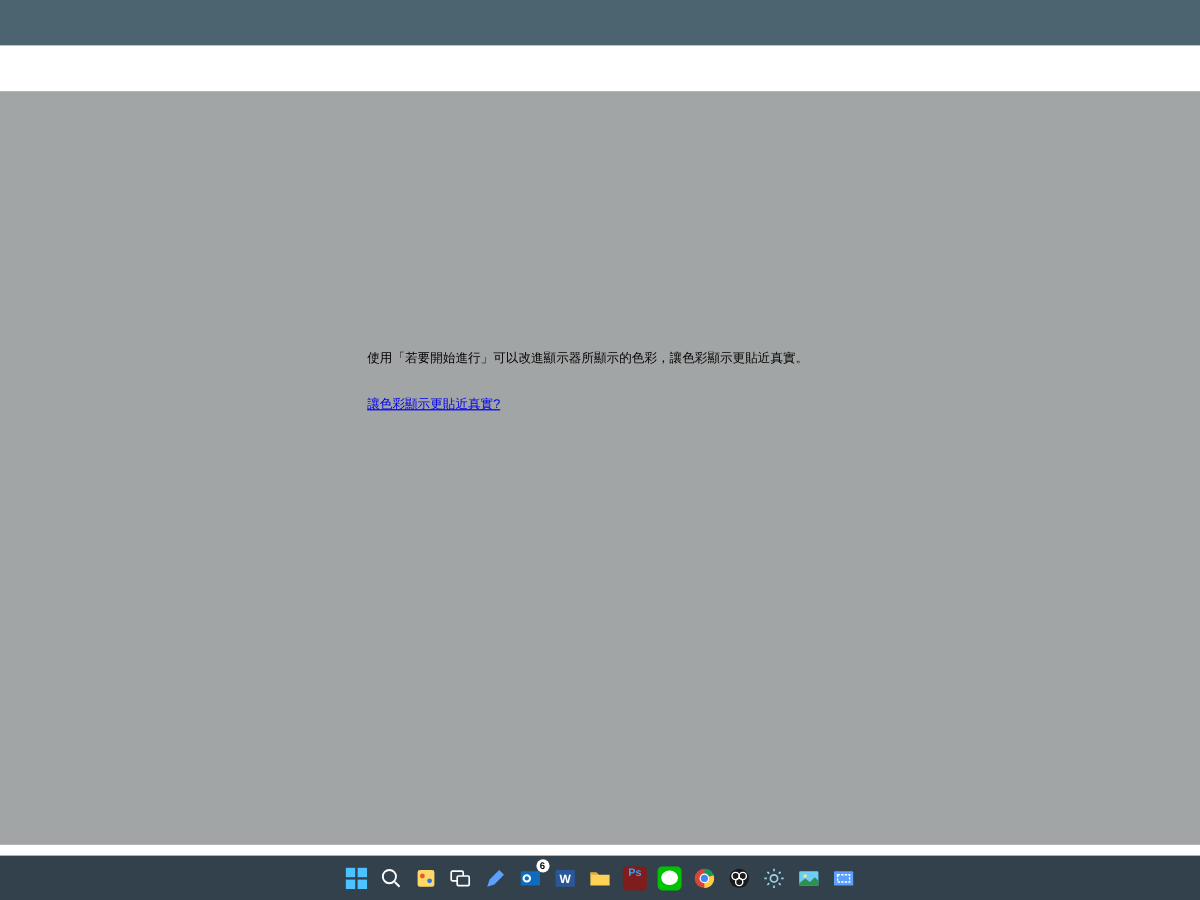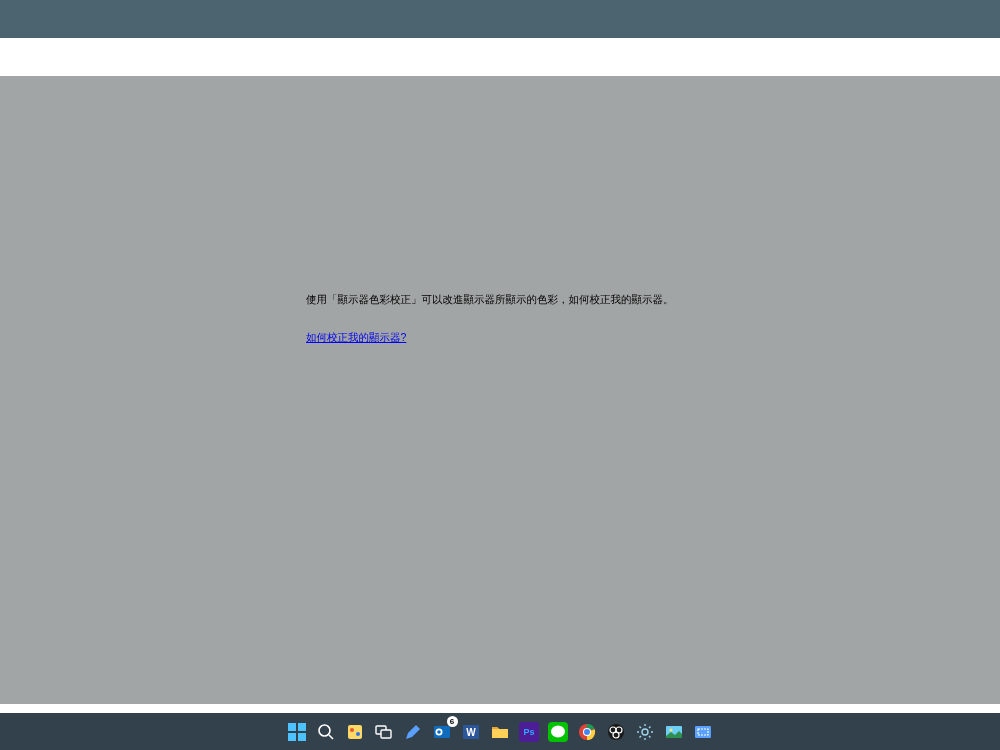--- a/index.html
+++ b/index.html
@@ -83,35 +83,35 @@
       width: 11px;
       height: 11px;
       font-size: 8px;
       display: flex;
       align-items: center;
       justify-content: center;
       font-weight: bold;
     }
     
     
-    .app-ps { background: #4c1d95; border-radius: 3px; width: 20px; height: 20px; display:flex; align-items:center; justify-content:center; }
+    .app-ps { background: #7f1d1d; border-radius: 3px; width: 20px; height: 20px; display:flex; justify-content:center; }
     .app-ps span { color:#31a8ff; font-size:9px; font-weight:bold; }
     .app-line { background: #00c300; border-radius: 4px; width: 20px; height: 20px; display:flex; align-items:center; justify-content:center; }
     .app-chrome-wrap { width:20px; height:20px; }
   </style>
 </head>
 <body>
 
 <div class="window-titlebar"></div>
 <div class="window-header-gap"></div>
 
 <div class="content-area">
   <div class="dialog-text-block">
-    <p class="dialog-paragraph-1">使用「顯示器色彩校正」可以改進顯示器所顯示的色彩，如何校正我的顯示器。</p>
-    <a class="help-link">如何校正我的顯示器?</a>
+    <p class="dialog-paragraph-1">使用「若要開始進行」可以改進顯示器所顯示的色彩，讓色彩顯示更貼近真實。</p>
+    <a class="help-link">讓色彩顯示更貼近真實?</a>
   </div>
 </div>
 
 <div class="taskbar-gap"></div>
 
 <div class="taskbar">
 
   <div class="tb-item">
     <svg viewBox="0 0 18 18">
       <rect x="0" y="0" width="8" height="8" fill="#4cc2ff"></rect>

